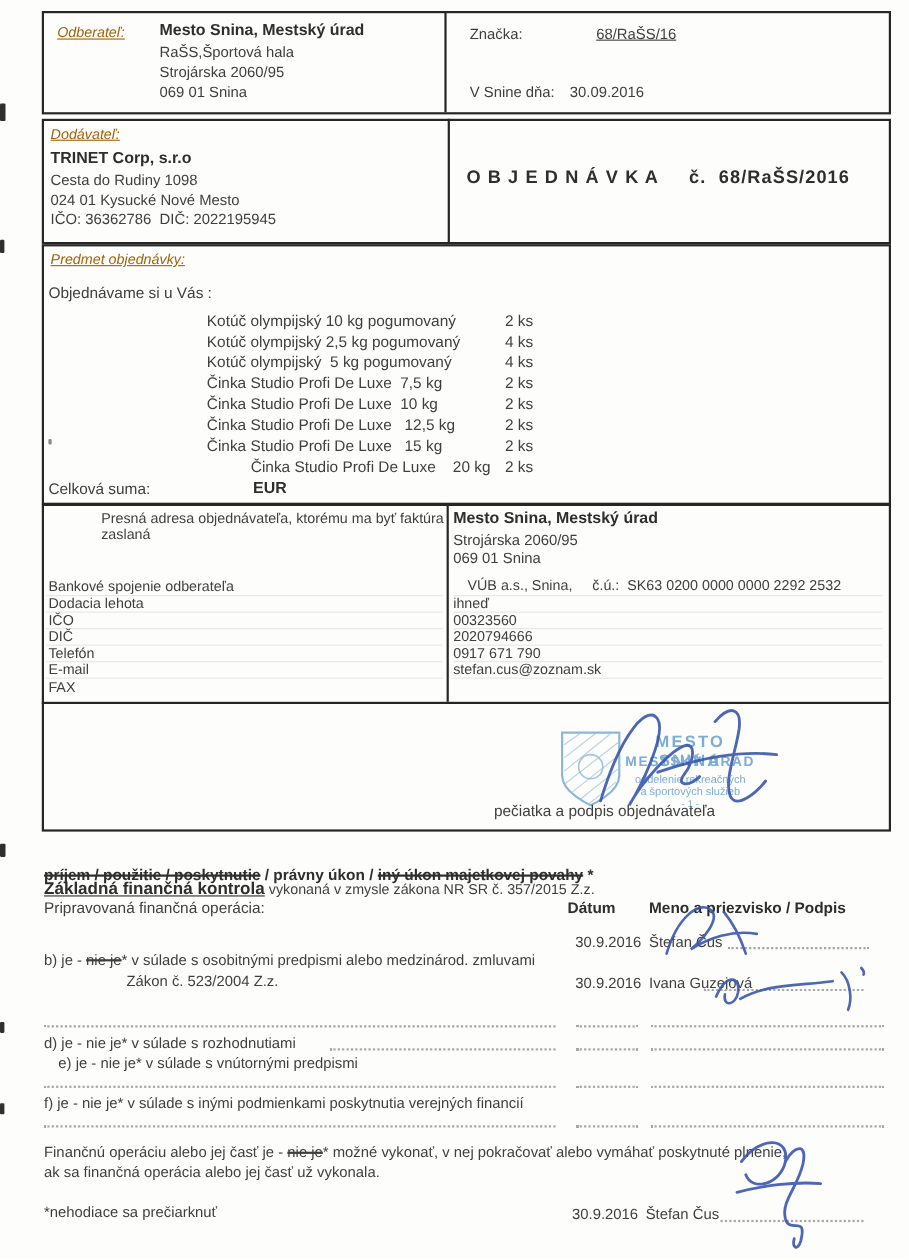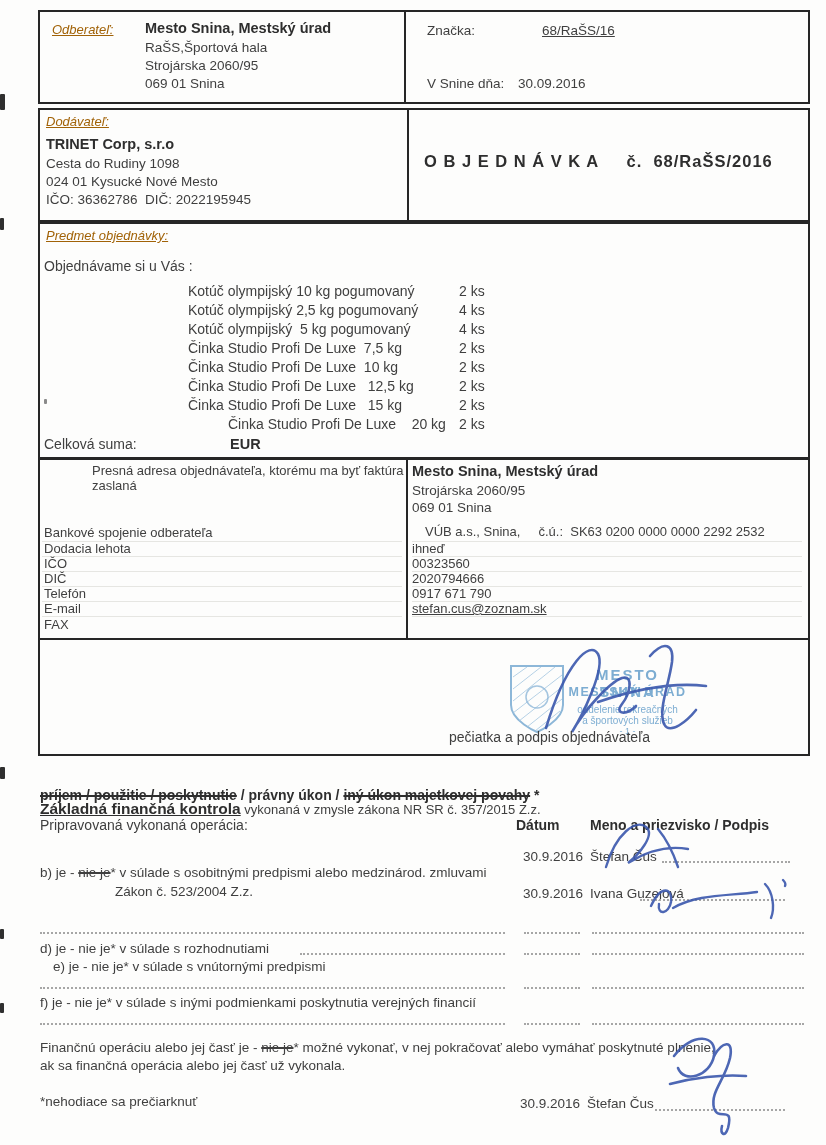--- a/index.html
+++ b/index.html
@@ -9,21 +9,21 @@
   .box{position:absolute;border:2px solid #262626;background:transparent;}
   .vline{position:absolute;width:2px;background:#262626;}
   .hline{position:absolute;height:2px;background:#262626;}
   .ital{font-style:italic;text-decoration:underline;font-size:13px;color:#a16207;}
   .b{font-weight:bold;color:#2e2e2e;}
   .pre{white-space:pre;}
   .strike{text-decoration:line-through;text-decoration-thickness:1.5px;}
   .dots{position:absolute;height:1px;border-bottom:2px dotted #a6a6a6;}
   .faint{position:absolute;height:1px;border-bottom:1px solid #e6e6e2;}
   .stamp-text{color:#7dadd2;text-align:center;}
-  .link{text-decoration:underline;}
+  .link{}
   .artifact{position:absolute;background:#2f2f2f;border-radius:1px;}
   .small{font-size:13px;}
 </style>
 </head>
 <body>
 
 <div class="page">
 
   <div class="artifact" style="left:0;top:94;width:5px;height:16px;top:94px;"></div>
   <div class="artifact" style="left:0;top:218px;width:4px;height:12px;"></div>
@@ -144,21 +144,21 @@
 
   <span class="abs" style="left:449px;top:729px;font-size:14px;">pečiatka a podpis objednávateľa</span>
 
   <span class="abs" style="left:40px;top:764px;margin-top:36px;">
     <span class="b" style="font-size:15.5px;text-decoration:underline;">Základná finančná kontrola</span><span style="font-size:13px;"> vykonaná v zmysle zákona NR SR č. 357/2015 Z.z.</span>
   </span>
   <span class="abs b" style="left:40px;top:787px;font-size:14px;">
     <span class="strike">príjem / použitie / poskytnutie</span><span class="pre"> / právny úkon / </span><span class="strike">iný úkon majetkovej povahy</span><span> *</span>
   </span>
 
-  <span class="abs" style="left:40px;top:817px;font-size:14px;">Pripravovaná vykonaná operácia:</span>
+  <span class="abs" style="left:40px;top:817px;font-size:14px;">Pripravovaná finančná operácia:</span>
   <span class="abs b" style="left:516px;top:817px;font-size:14px;">Dátum</span>
   <span class="abs b" style="left:590px;top:817px;font-size:14px;">Meno a priezvisko / Podpis</span>
 
   <span class="abs" style="left:523px;top:849px;">30.9.2016</span>
   <span class="abs" style="left:590px;top:849px;">Štefan Čus</span>
   <div class="dots" style="left:662px;top:860px;width:128px;"></div>
 
   <span class="abs" style="left:40px;top:865px;">
     <span>b) je - </span><span class="strike">nie je</span><span>* v súlade s osobitnými predpismi alebo medzinárod. zmluvami</span>
   </span>

